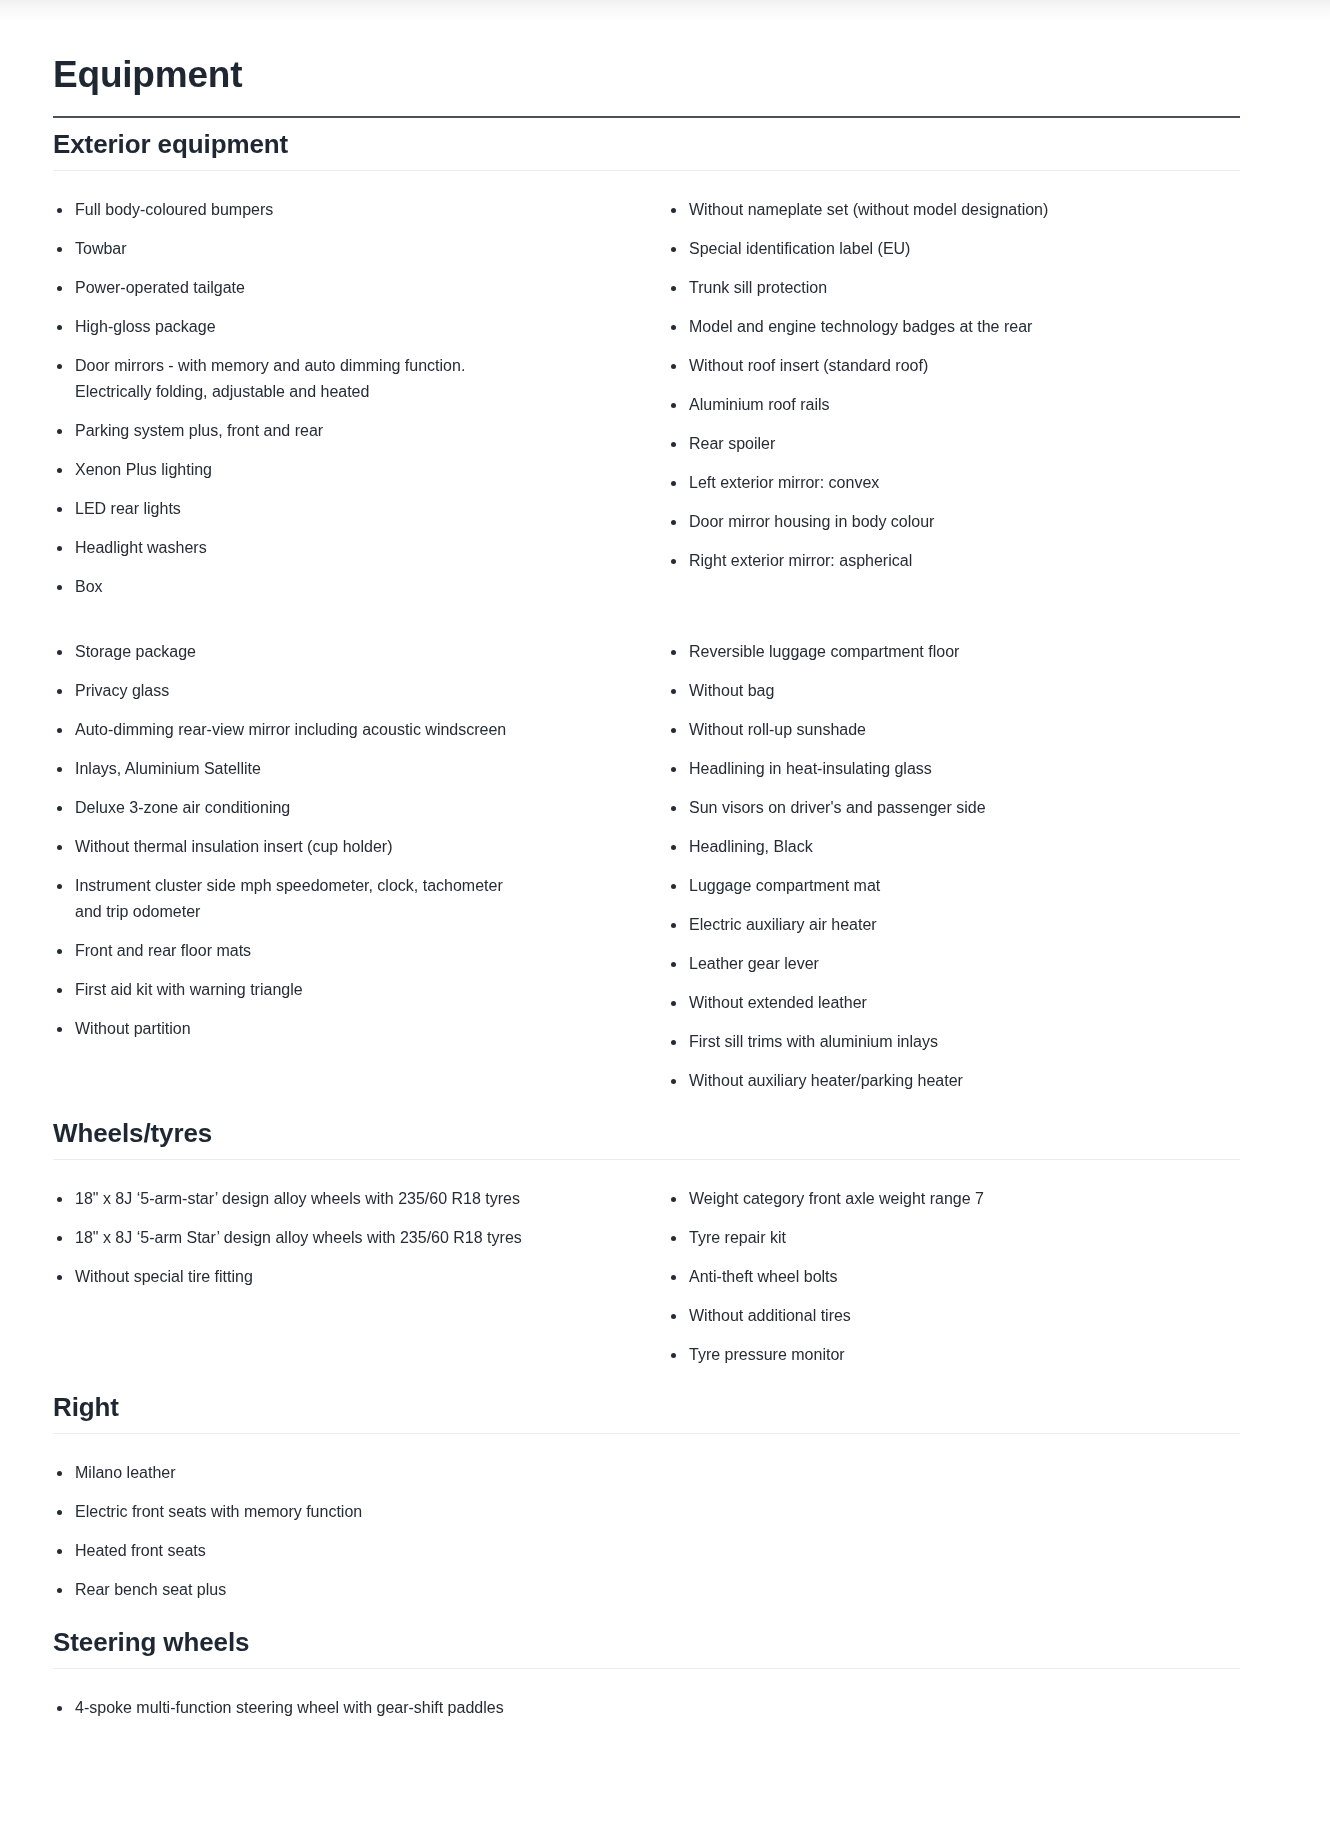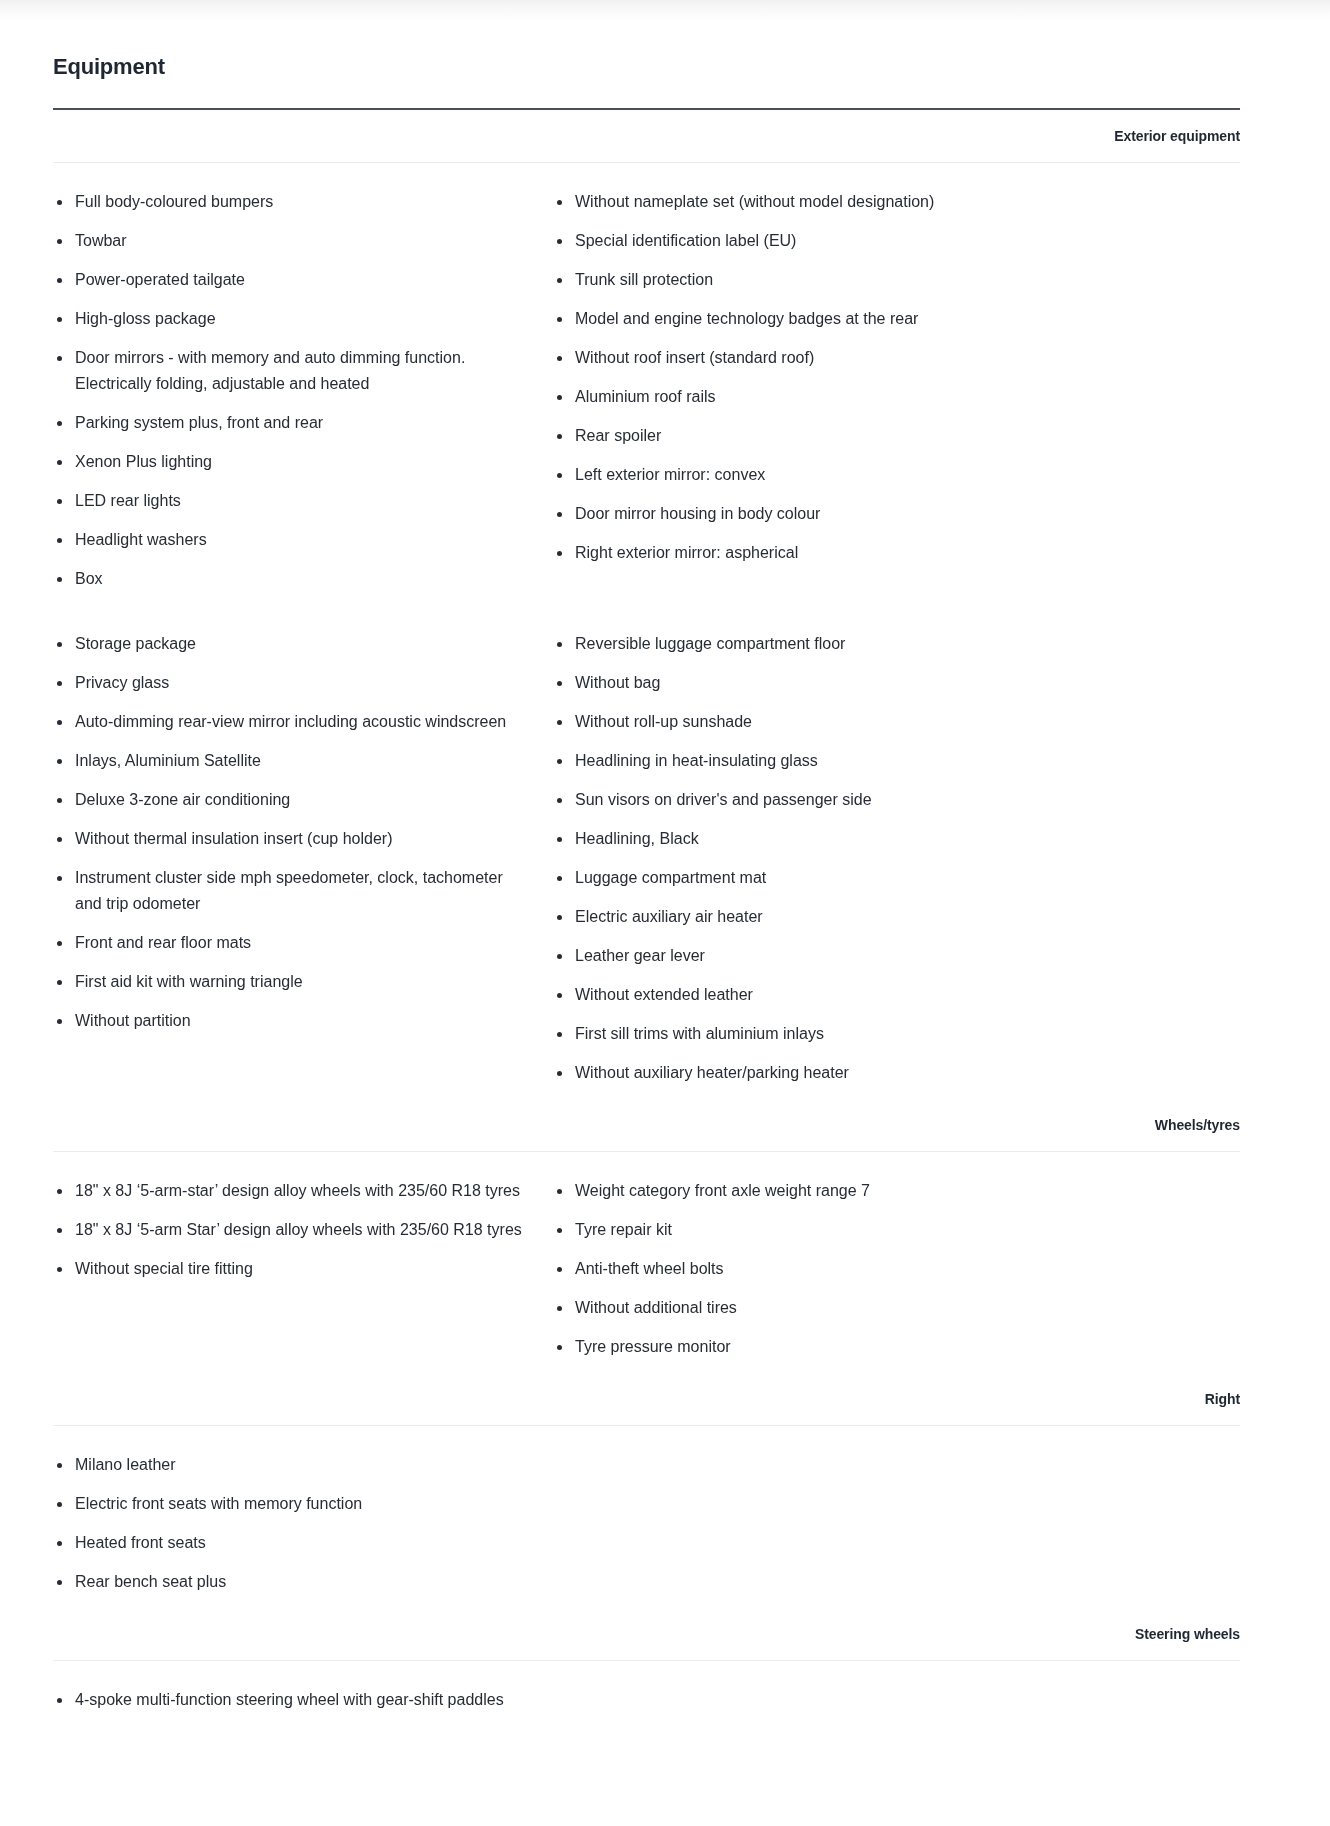--- a/index.html
+++ b/index.html
@@ -19,46 +19,46 @@
     position: absolute;
     top: 0; left: 0; right: 0;
     height: 22px;
     background: linear-gradient(180deg, #f1f1f2 0%, #fafafa 50%, #ffffff 100%);
     pointer-events: none;
   }
   .page {
     padding: 40px 90px 60px 53px;
   }
   h1.page-title {
-    margin: 8px 0 22px 0;
-    font-size: 22px;
+    margin: 16px 0 22px 0;
+    font-size: 37px;
     line-height: 38px;
     font-weight: 600;
     letter-spacing: -0.2px;
     color: var(--heading, #1f2732);
   }
   .title-rule {
     border: none;
     border-top: 2px solid var(--title-rule, #49505a);
     margin: 0;
   }
   h2.section-heading {
     margin: 12px 0 0 0;
-    font-size: 14px;
+    font-size: 26px;
     line-height: 28px;
     font-weight: 600;
     letter-spacing: -0.1px;
     color: var(--heading, #1f2732);
     padding-bottom: 12px;
     border-bottom: 1px solid var(--section-rule, #ececee);
-    text-align: right;
   }
   .cols {
     display: grid;
     grid-template-columns: 500px 500px;
+    column-gap: 114px;
     margin: 26px 0 0 0;
   }
   ul.col {
     list-style: disc;
     margin: 0;
     padding: 0 20px 0 20px;
   }
   li.item {
     font-size: 16px;
     line-height: 26px;

